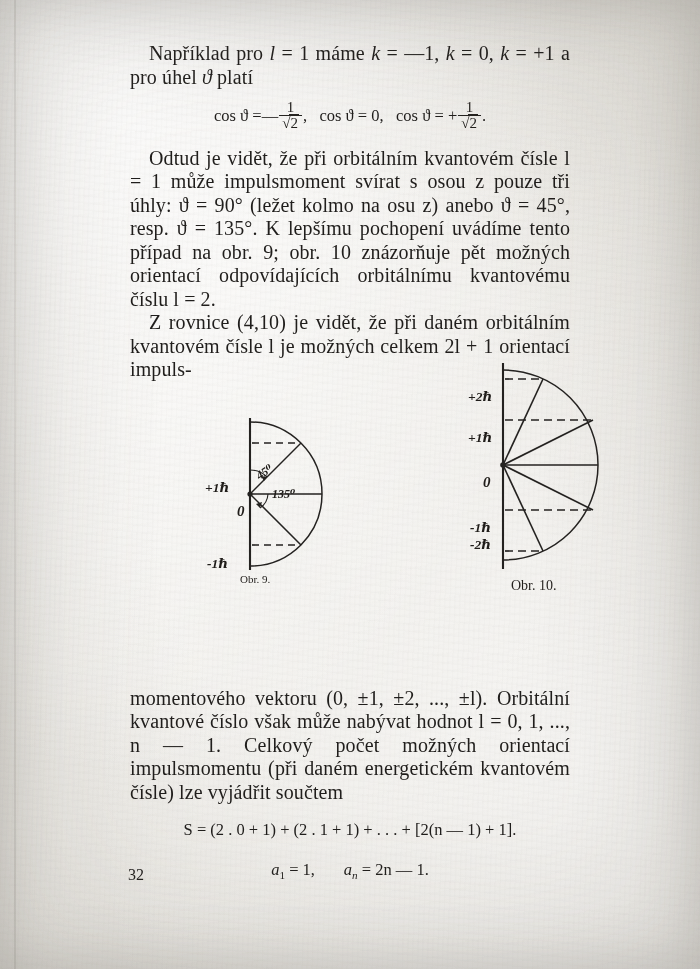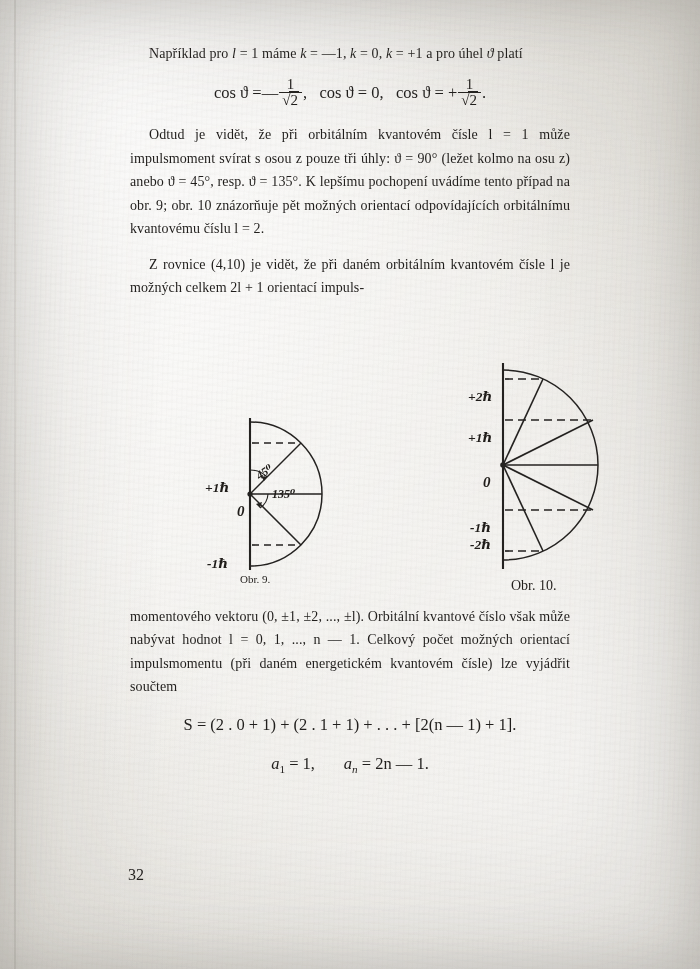--- a/index.html
+++ b/index.html
@@ -51,27 +51,27 @@
 
   .content {
     position: absolute;
     left: 130px;
     top: 42px;
     width: 440px;
   }
 
   p.body {
     margin: 0;
-    font-size: 14px;
+    font-size: 20px;
     line-height: 23.5px;
     text-align: justify;
     letter-spacing: .1px;
     color: #201e1c;
   }
-  p.body + p.body { margin-top: 12px; }
+  p.body + p.body { margin-top: 0; }
   .indent { text-indent: 19px; }
   .it { font-style: italic; }
   .eq-line {
     margin: 0;
     font-size: 16.5px;
     line-height: 23.5px;
     text-align: center;
     color: #201e1c;
   }
   .block-eq { margin: 12px 0 14px 0; }

